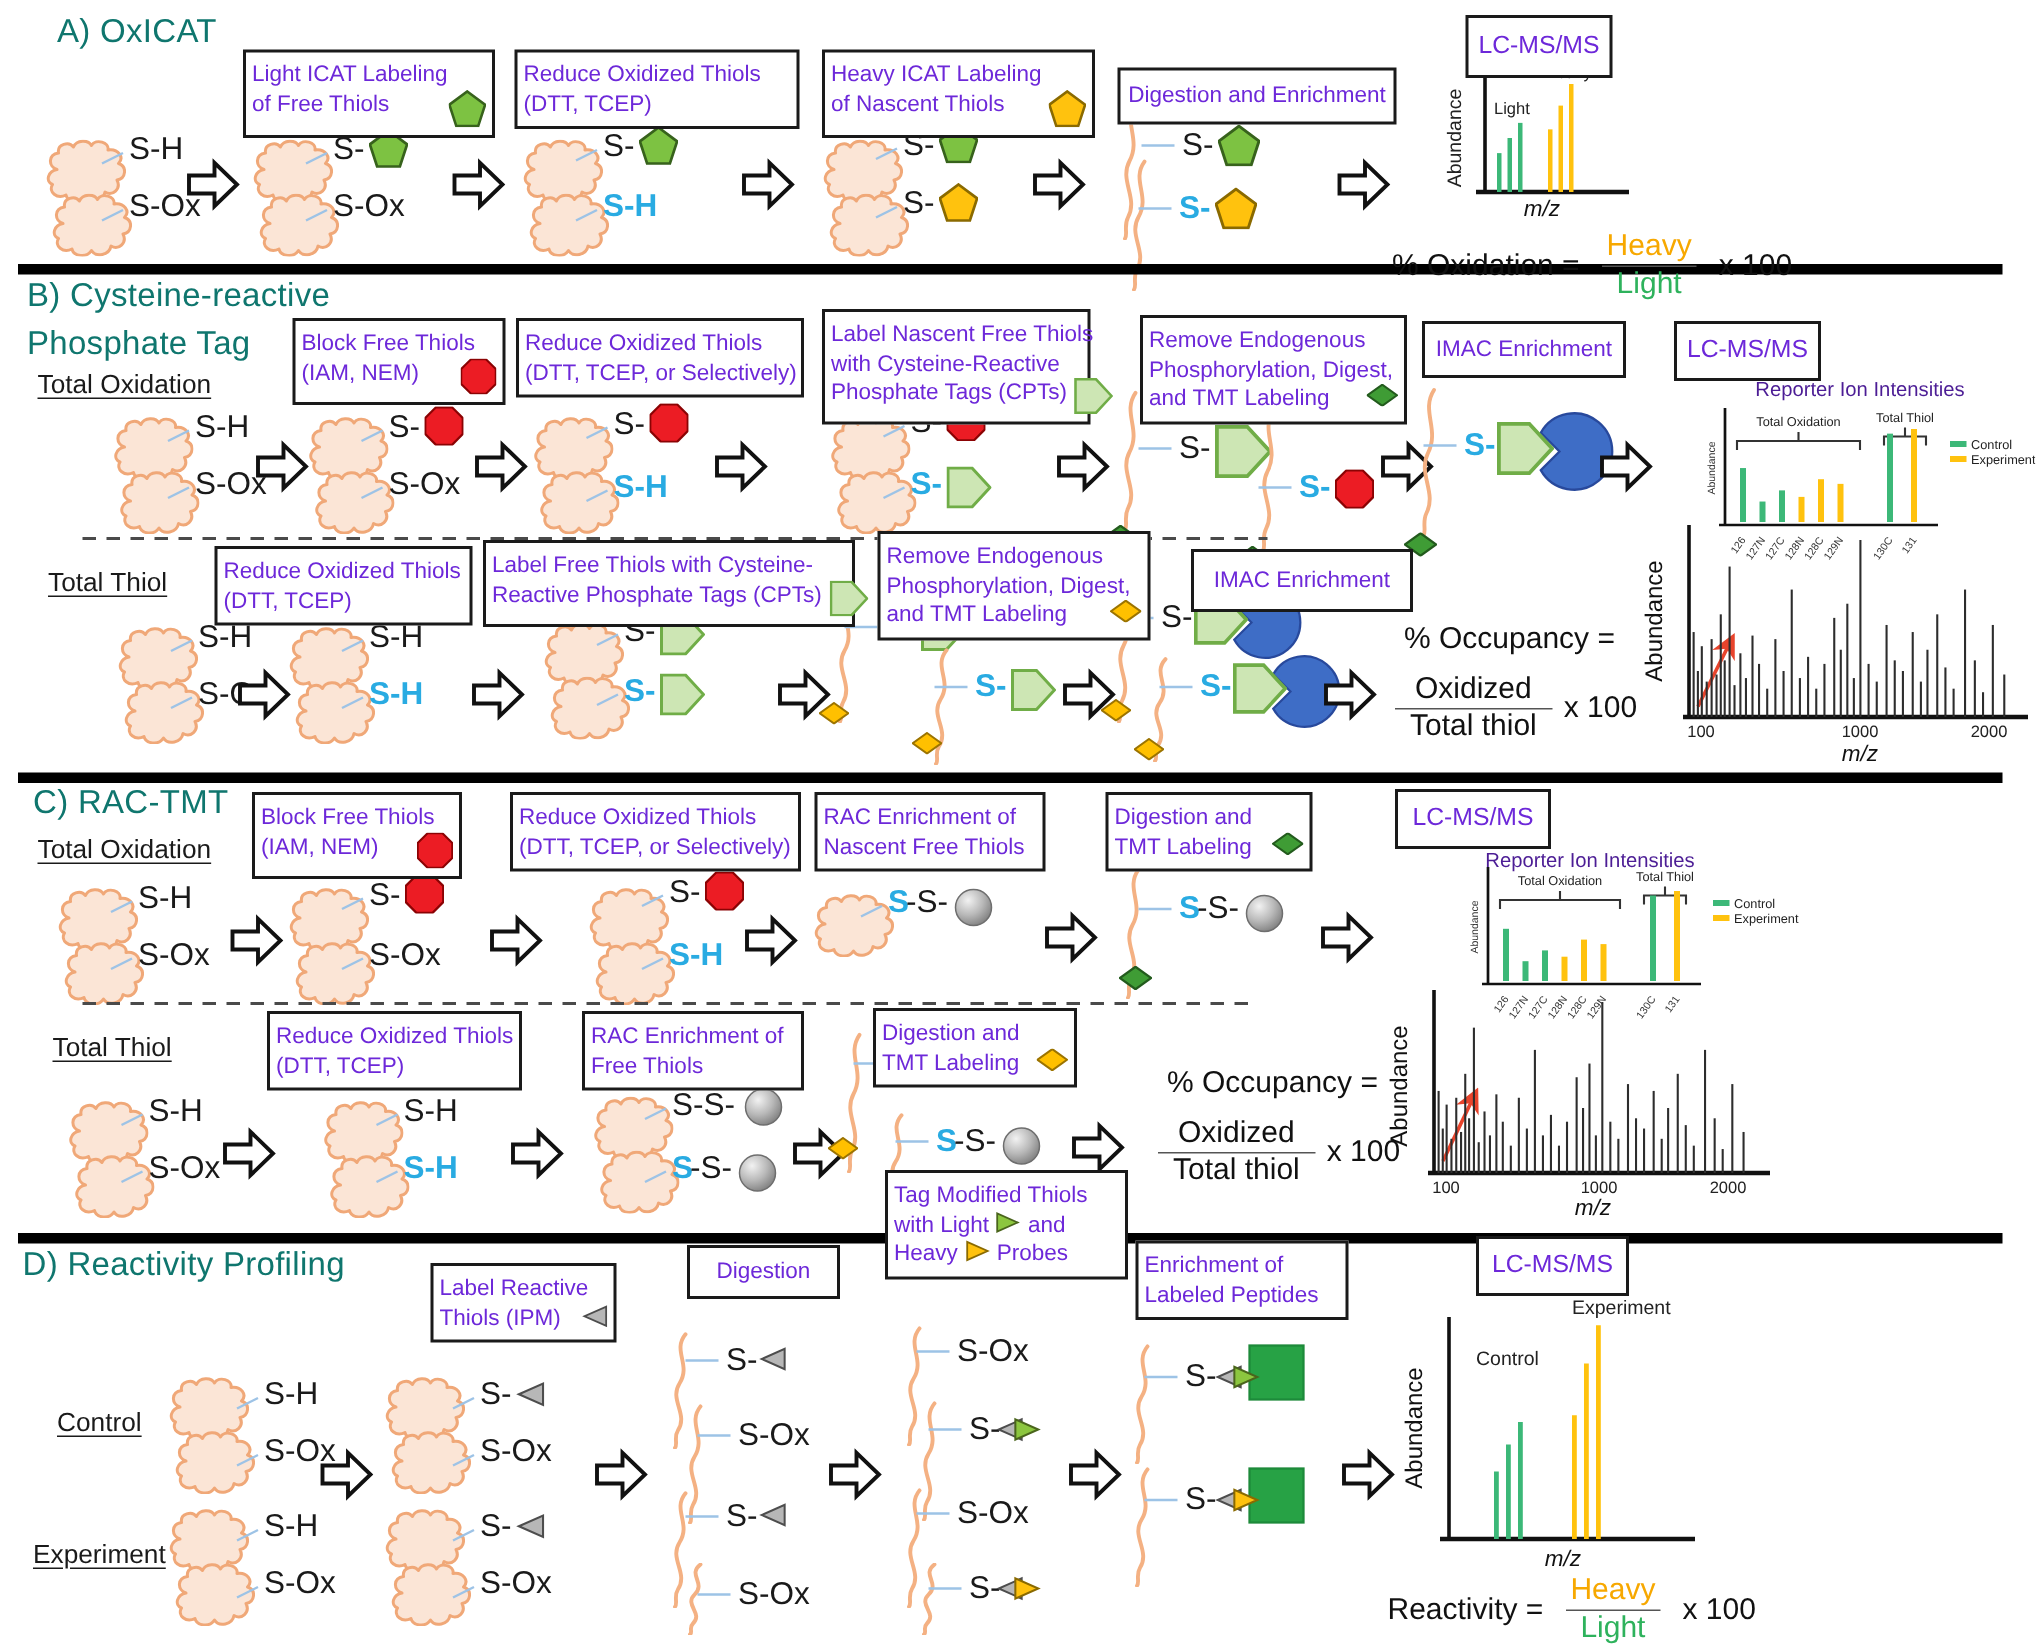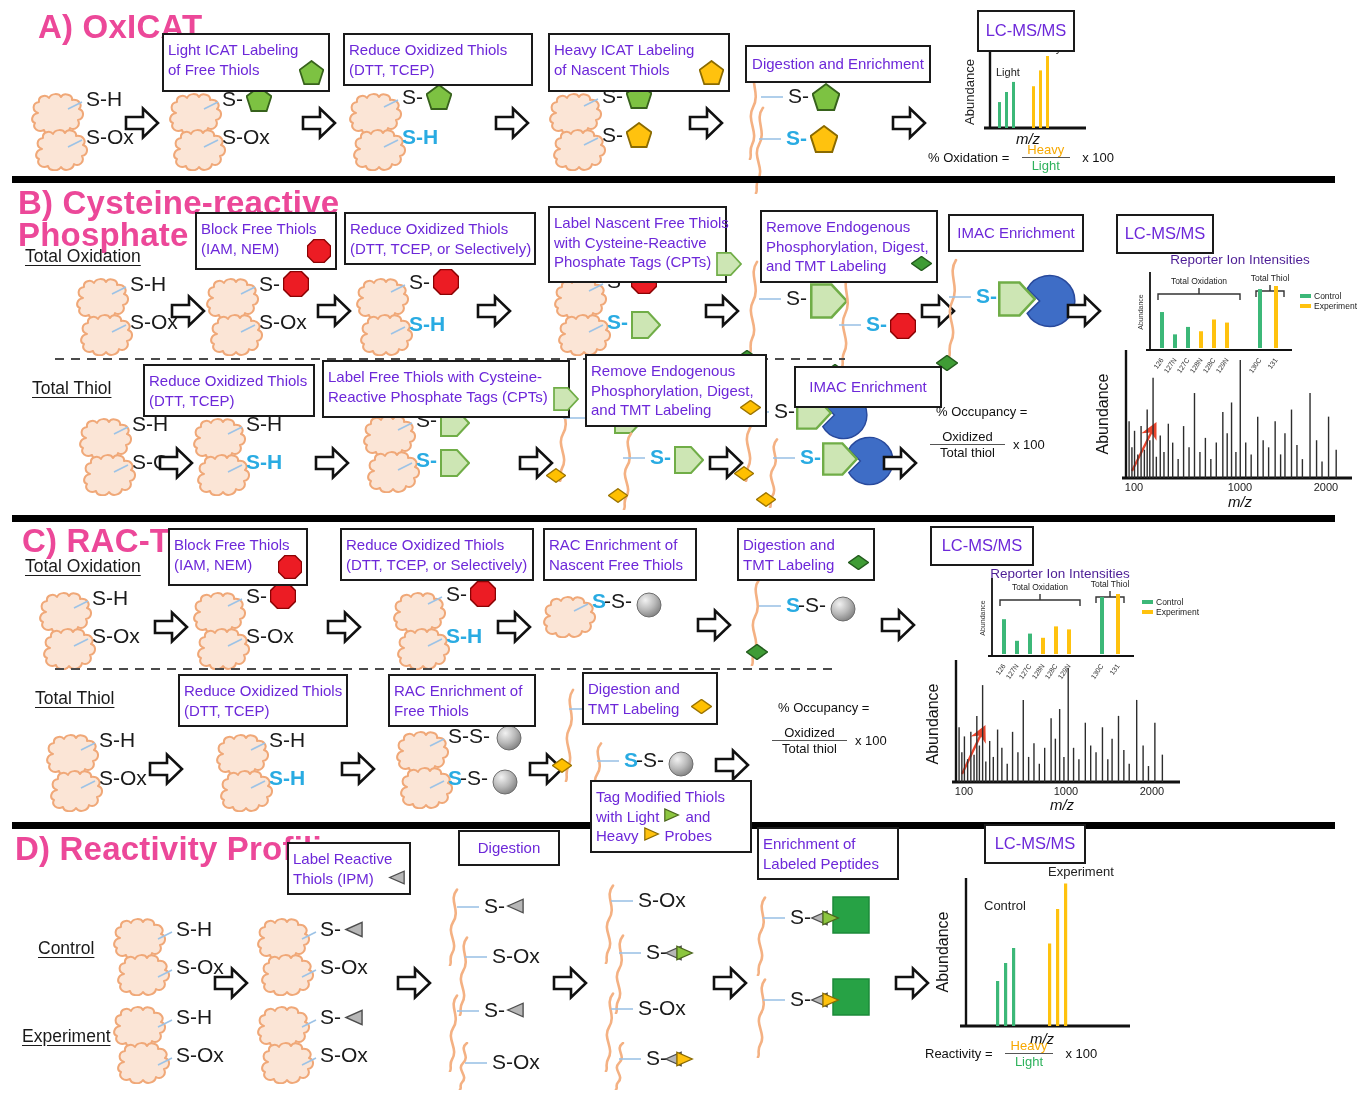--- a/index.html
+++ b/index.html
@@ -1,27 +1,27 @@
 <!DOCTYPE html>
 <html><head>
 <meta charset="utf-8">
 <style>
   html,body{margin:0;padding:0;background:#fff;font-family:"Liberation Sans",sans-serif;}
   #canvas{position:relative;width:1357px;height:1096px;background:#fff;overflow:hidden;color:#111;}
   #scene-svg{position:absolute;left:0;top:0;}
   .hbar{position:absolute;left:12px;width:1323px;height:7px;background:#000;}
-  .sect-title{position:absolute;font-size:33px;color:#ec4899;white-space:nowrap;letter-spacing:.2px;font-weight:bold;}
+  .sect-title{position:absolute;font-size:22px;color:#0f766e;white-space:nowrap;letter-spacing:.2px;}
   .sub{position:absolute;font-size:17.5px;color:#1a1a1a;text-decoration:underline;text-underline-offset:3px;white-space:nowrap;}
   .box{position:absolute;border:2.6px solid #1a1a1a;background:#fff;color:#6d28d9;font-size:15px;line-height:1.3;padding:5px 4px;box-sizing:border-box;}
   .box .bl{display:flex;align-items:flex-start;gap:5px;white-space:nowrap;}
   .box .ic{flex:0 0 auto;}
   .box .ic.push{margin-left:auto;}
   .ctr{display:flex;align-items:center;justify-content:center;text-align:center;}
   .lcmsbox{font-size:16.5px;}
-  .formula{position:absolute;color:#111;font-size:13px;}
+  .formula{position:absolute;color:#111;font-size:20px;margin-top:11px;}
   .frow{display:flex;align-items:center;gap:8px;}
   .frac{display:inline-flex;flex-direction:column;align-items:center;line-height:1.18;}
   .frac .num{padding:0 10px;}
   .frac .den{border-top:1.7px solid #555;padding:0 10px;}
   .fheavy{color:#F7A800;}
   .flight{color:#2EB25C;}
   .chart-lab{position:absolute;font-size:13px;color:#222;white-space:nowrap;}
   .rep-title{position:absolute;font-size:13.5px;color:#4c1d95;text-align:center;white-space:nowrap;}
   .gl{font-size:21px;fill:#1a1a1a;font-family:"Liberation Sans",sans-serif;}
   .gl.c{fill:#29ABE2;font-weight:700;}

